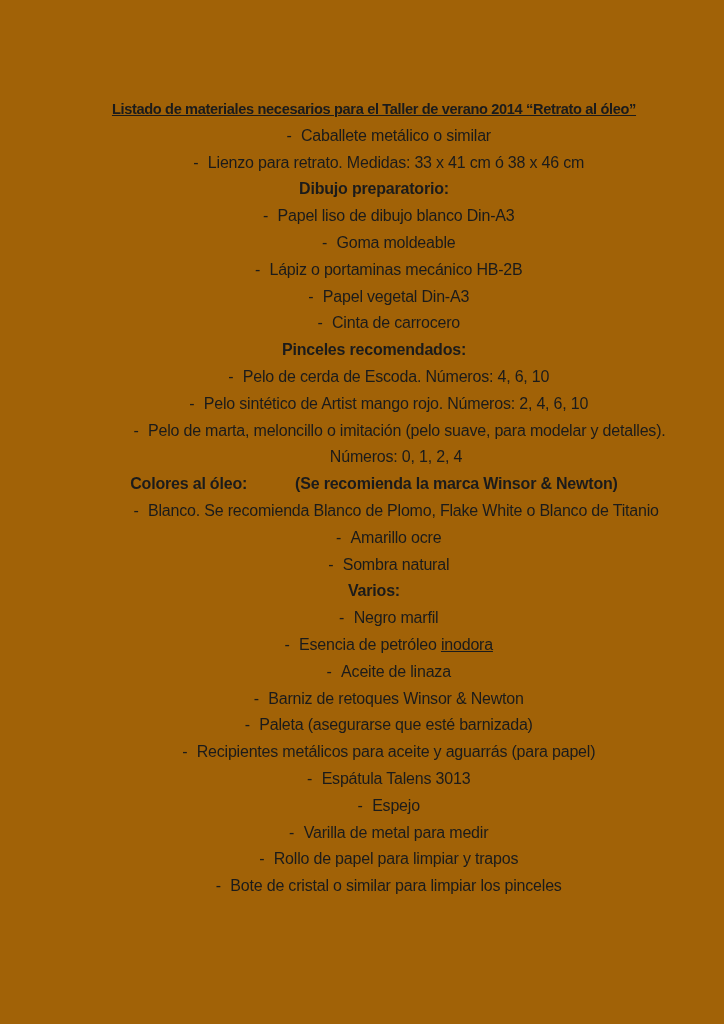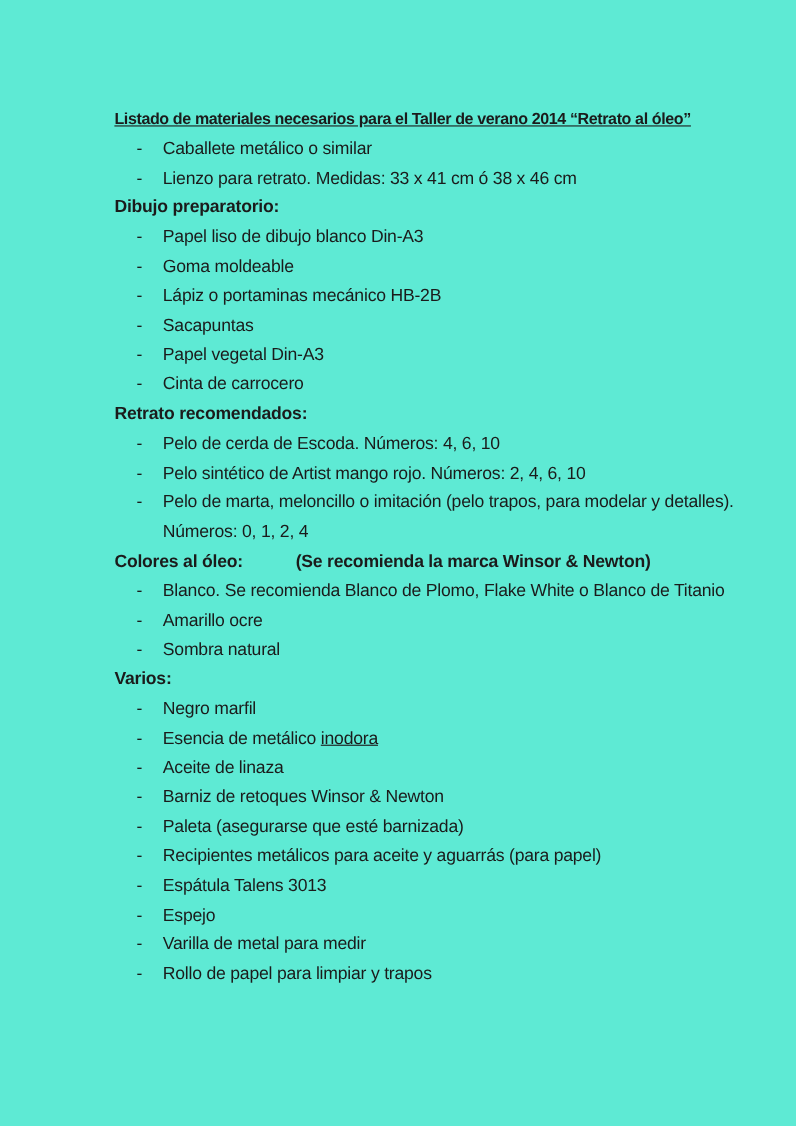--- a/index.html
+++ b/index.html
@@ -1,23 +1,24 @@
 <!DOCTYPE html>
 <html><head>
 <meta charset="utf-8">
 <style>
   html, body { margin: 0; padding: 0; background: #ffffff; }
   .page {
     position: relative;
     width: 724px;
     height: 1024px;
-    background: #5eead4;
+    background: #a16207;
     overflow: hidden;
     font-family: "Liberation Sans", "DejaVu Sans", sans-serif;
     color: #1b1b1b;
+    text-align: center;
   }
   .content {
     position: absolute;
     left: 104px;
     top: 96px;
     width: 540px;
   }
   .row {
     font-size: 16px;
     line-height: 26.8px;
@@ -60,38 +61,35 @@
     <div class="row item">
       <span class="dash">-</span><span>Papel liso de dibujo blanco Din-A3</span>
     </div>
     <div class="row item">
       <span class="dash">-</span><span>Goma moldeable</span>
     </div>
     <div class="row item">
       <span class="dash">-</span><span>Lápiz o portaminas mecánico HB-2B</span>
     </div>
     <div class="row item">
-      <span class="dash">-</span><span>Sacapuntas</span>
-    </div>
-    <div class="row item">
       <span class="dash">-</span><span>Papel vegetal Din-A3</span>
     </div>
     <div class="row item">
       <span class="dash">-</span><span>Cinta de carrocero</span>
     </div>
 
-    <div class="row heading">Retrato recomendados:</div>
+    <div class="row heading">Pinceles recomendados:</div>
     <div class="row item">
       <span class="dash">-</span><span>Pelo de cerda de Escoda. Números: 4, 6, 10</span>
     </div>
     <div class="row item">
       <span class="dash">-</span><span>Pelo sintético de Artist mango rojo. Números: 2, 4, 6, 10</span>
     </div>
     <div class="row item">
-      <span class="dash">-</span><span>Pelo de marta, meloncillo o imitación (pelo trapos, para modelar y detalles).</span>
+      <span class="dash">-</span><span>Pelo de marta, meloncillo o imitación (pelo suave, para modelar y detalles).</span>
     </div>
     <div class="row cont">Números: 0, 1, 2, 4</div>
 
     <div class="row heading">
       <span>Colores al óleo:</span><span class="note">(Se recomienda la marca Winsor &amp; Newton)</span>
     </div>
     <div class="row item">
       <span class="dash">-</span><span>Blanco. Se recomienda Blanco de Plomo, Flake White o Blanco de Titanio</span>
     </div>
     <div class="row item">
@@ -99,21 +97,21 @@
     </div>
     <div class="row item">
       <span class="dash">-</span><span>Sombra natural</span>
     </div>
     <div class="row heading">Varios:</div>
 
     <div class="row item">
       <span class="dash">-</span><span>Negro marfil</span>
     </div>
     <div class="row item">
-      <span class="dash">-</span><span>Esencia de metálico </span><span class="u">inodora</span>
+      <span class="dash">-</span><span>Esencia de petróleo </span><span class="u">inodora</span>
     </div>
     <div class="row item">
       <span class="dash">-</span><span>Aceite de linaza</span>
     </div>
     <div class="row item">
       <span class="dash">-</span><span>Barniz de retoques Winsor &amp; Newton</span>
     </div>
     <div class="row item">
       <span class="dash">-</span><span>Paleta (asegurarse que esté barnizada)</span>
     </div>
@@ -125,15 +123,18 @@
     </div>
     <div class="row item">
       <span class="dash">-</span><span>Espejo</span>
     </div>
     <div class="row item">
       <span class="dash">-</span><span>Varilla de metal para medir</span>
     </div>
     <div class="row item">
       <span class="dash">-</span><span>Rollo de papel para limpiar y trapos</span>
     </div>
+    <div class="row item">
+      <span class="dash">-</span><span>Bote de cristal o similar para limpiar los pinceles</span>
+    </div>
 
   </div>
 </div>
 
 </body></html>

